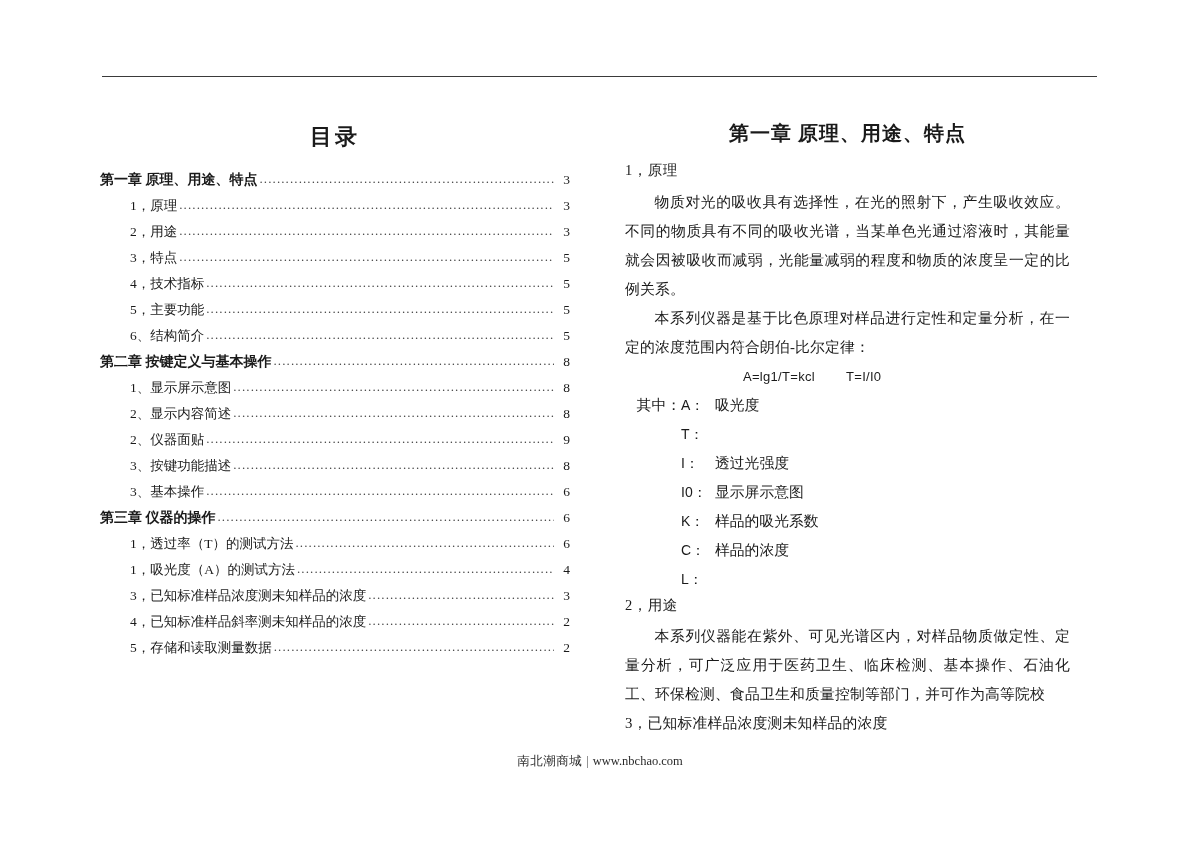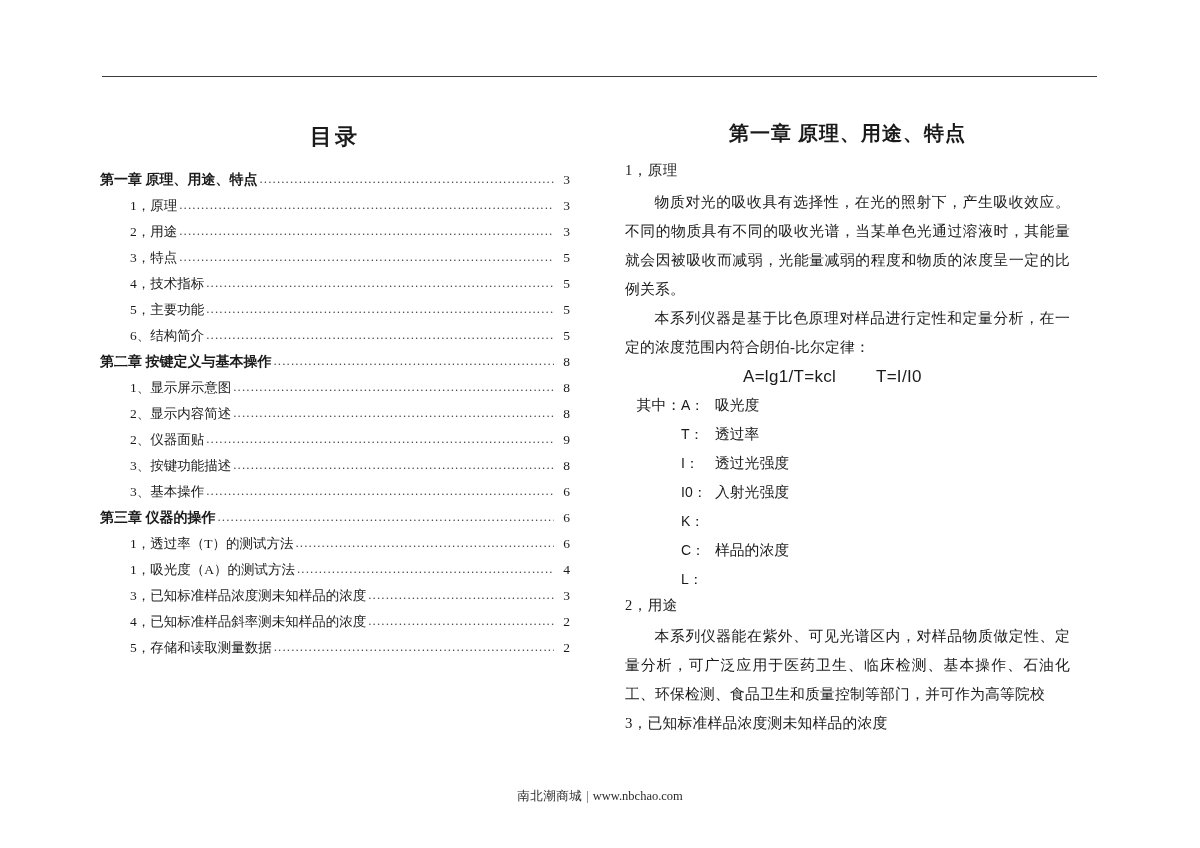--- a/index.html
+++ b/index.html
@@ -141,21 +141,21 @@
   .para {
     font-size: 14.8px;
     line-height: 29px;
     margin: 0 0 0 0;
     text-indent: 2em;
     letter-spacing: 0.2px;
     text-align: justify;
   }
 
   .formula {
-    font-size: 17px;
+    font-size: 13px;
     line-height: 29px;
     margin: 0;
     padding-left: 118px;
     font-family: "Liberation Sans", sans-serif;
     letter-spacing: 0.3px;
     white-space: pre;
   }
 
   .deflist {
     margin: 0;
@@ -186,21 +186,21 @@
     font-size: 14.8px;
     line-height: 29px;
     margin: 0;
     letter-spacing: 0.2px;
   }
 
   
   .footer {
     position: absolute;
     left: 0;
-    top: 788px;
+    top: 753px;
     width: 1200px;
     text-align: center;
     font-size: 12.5px;
     color: #2a2a2a;
   }
   .footer .brand { letter-spacing: 0.5px; }
   .footer .sep { margin: 0 4px; color: #555; }
   .footer .url { font-family: "Liberation Serif", "DejaVu Serif", serif; }
 </style>
 </head>
@@ -327,35 +327,35 @@
 
       <ul class="deflist">
           <li class="defrow">
             <span class="def-lead">其中：</span>
             <span class="def-sym">A：</span>
             <span class="def-txt">吸光度</span>
           </li>
           <li class="defrow">
             <span class="def-lead"></span>
             <span class="def-sym">T：</span>
-            <span class="def-txt">透过率</span>
           </li>
           <li class="defrow">
             <span class="def-lead"></span>
             <span class="def-sym">I：</span>
             <span class="def-txt">透过光强度</span>
           </li>
           <li class="defrow">
             <span class="def-lead"></span>
             <span class="def-sym">I0：</span>
-            <span class="def-txt">入射光强度</span>
+            <span class="def-txt">显示屏示意图</span>
           </li>
           <li class="defrow">
             <span class="def-lead"></span>
             <span class="def-sym">K：</span>
+            <span class="def-txt">样品的吸光系数</span>
           </li>
           <li class="defrow">
             <span class="def-lead"></span>
             <span class="def-sym">C：</span>
             <span class="def-txt">样品的浓度</span>
           </li>
           <li class="defrow">
             <span class="def-lead"></span>
             <span class="def-sym">L：</span>
           </li>

